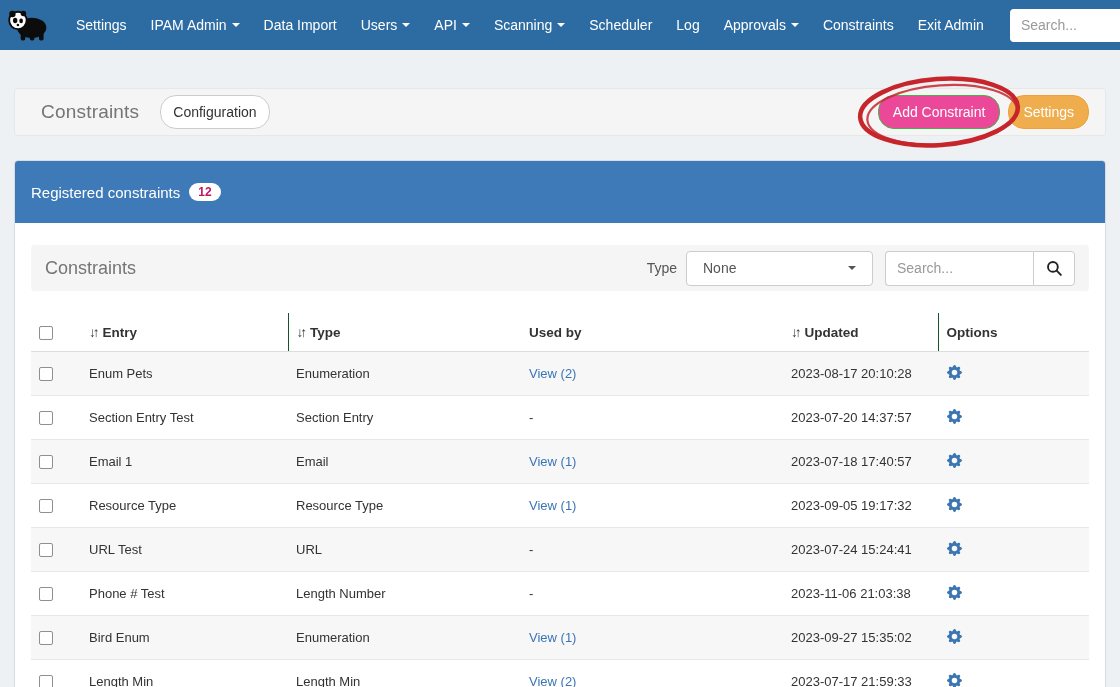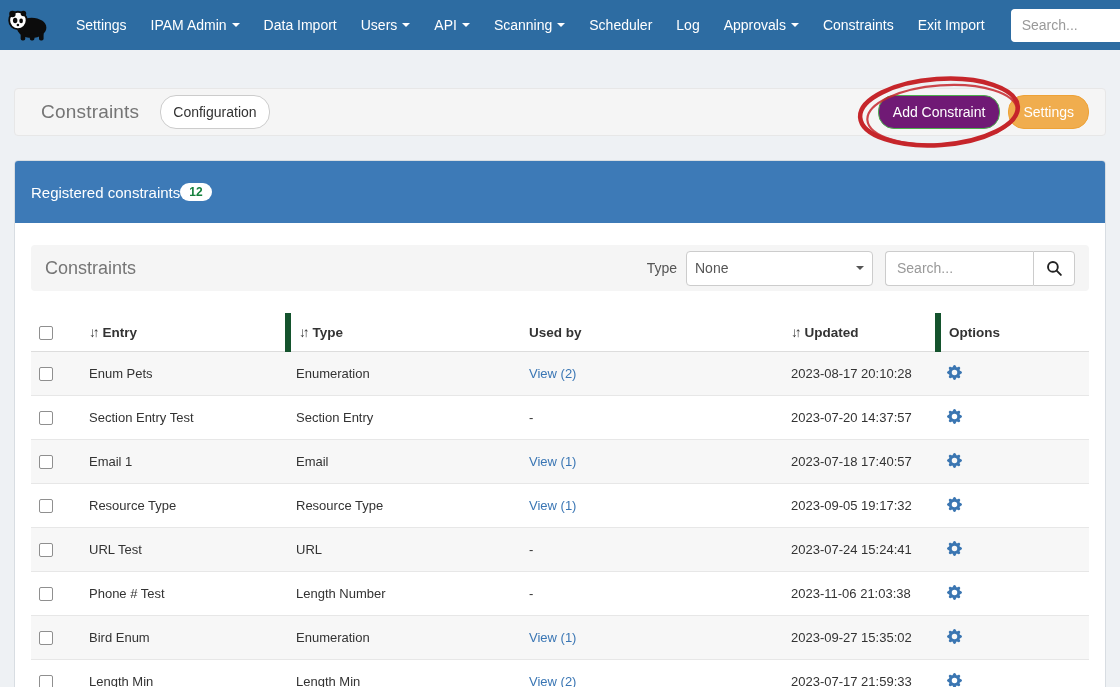--- a/index.html
+++ b/index.html
@@ -42,54 +42,54 @@
     border: 1px solid #e7e7e7; border-radius: 4px;
     display: flex; align-items: center; padding: 0 16px 0 26px;
   }
   .page-title { font-size: 19px; color: #757575; letter-spacing: .2px; }
   .btn {
     display: inline-block; border-radius: 16px; font-size: 14px; line-height: 1;
     padding: 9px 12px; cursor: pointer; border: 1px solid transparent; font-family: inherit;
   }
   .btn-default { background: #ffffff; border-color: #ccc; color: #333; margin-left: 21px; }
   .header-actions { margin-left: auto; display: flex; align-items: center; gap: 8px; }
-  .btn-success { background: #701a75; border-color: #4cae4c; color: #fff; padding: 9px 14px; }
+  .btn-success { background: #ec4899; border-color: #4cae4c; color: #fff; padding: 9px 14px; }
   .btn-warning { background: #f0ad4e; border-color: #eea236; color: #fff; padding: 9px 14px; }
   .annot-wrap { position: relative; display: inline-block; }
   .annot-wrap svg.annot {
     position: absolute; left: 50%; top: 50%; transform: translate(-50%,-50%);
     overflow: visible; pointer-events: none;
   }
 
   
   .panel {
     margin-top: 24px; background: #ffffff; border: 1px solid #d8dde2;
     border-radius: 4px; min-height: 540px;
   }
   .panel-heading {
     background: #3d7ab7; color: #ffffff; border-radius: 3px 3px 0 0;
     padding: 22px 16px; font-size: 15px; display: flex; align-items: center;
   }
   .count-badge {
-    background: #ffffff; color: #15803d; font-size: 12px; font-weight: bold;
-    border-radius: 10px; padding: 2px 9px; line-height: 1.2;
+    background: #ffffff; color: #be185d; font-size: 12px; font-weight: bold;
+    border-radius: 10px; padding: 2px 9px; margin-left: 9px; line-height: 1.2;
   }
   .panel-body { padding: 22px 16px 16px 16px; }
 
   
   .toolbar-band {
     background: #f5f5f5; border-radius: 4px; height: 46px;
     display: flex; align-items: center; padding: 0 14px;
   }
   .toolbar-title { font-size: 18px; color: #757575; }
   .toolbar-right { margin-left: auto; display: flex; align-items: center; }
   .type-label { color: #555; margin-right: 9px; font-size: 14px; }
   .select-box {
     width: 187px; height: 35px; background: #fff; border: 1px solid #ccc;
-    border-radius: 4px; display: flex; align-items: center; padding: 0 8px;
+    border-radius: 4px; display: flex; align-items: center; padding: 0 16px;
     color: #555; cursor: pointer; margin-right: 12px; text-align: center;
   }
   .select-box .sel-caret {
     margin-left: auto; width: 0; height: 0;
     border-left: 4px solid transparent; border-right: 4px solid transparent;
     border-top: 4px solid #555;
   }
   .tb-search { display: flex; }
   .tb-search input {
     width: 148px; height: 35px; border: 1px solid #ccc; border-right: none;
@@ -102,21 +102,21 @@
     border-radius: 0 4px 4px 0; cursor: pointer;
     display: flex; align-items: center; justify-content: center;
   }
 
   
   table.constraints { width: 100%; border-collapse: collapse; margin-top: 22px; font-size: 13px; }
   table.constraints th {
     text-align: left; font-weight: bold; color: #333; font-size: 13.5px;
     padding: 11px 8px; border-bottom: 1px solid #ddd; white-space: nowrap;
   }
-  th.col-sep { border-left: 6px solid #14532d; }
+  th.col-sep { border-left: 1px solid #14532d; }
   .sort-icon { font-weight: bold; letter-spacing: -3px; margin-right: 6px; color: #333; cursor: pointer; }
   table.constraints td { padding: 12px 8px; border-top: 1px solid #e7e7e7; color: #333; }
   table.constraints tbody tr:first-child td { border-top: none; }
   table.constraints tbody tr:nth-child(odd) { background: #f7f7f7; }
   .col-check { width: 50px; }
   .col-name { width: 207px; }
   .col-type { width: 233px; }
   .col-used { width: 262px; }
   .col-upd  { width: 155px; }
   td.type-cell { font-weight: normal; }
@@ -176,21 +176,21 @@
         <span>Log</span>
       </a>
     <a href="#">
         <span>Approvals</span>
         <span class="caret"></span>
       </a>
     <a href="#">
         <span>Constraints</span>
       </a>
     <a href="#">
-        <span>Exit Import</span>
+        <span>Exit Admin</span>
       </a>
   </nav>
   <div class="nav-search">
     <input type="text" placeholder="Search..." style="">
 
   </div>
 
 </div>
 
 <div class="content">

